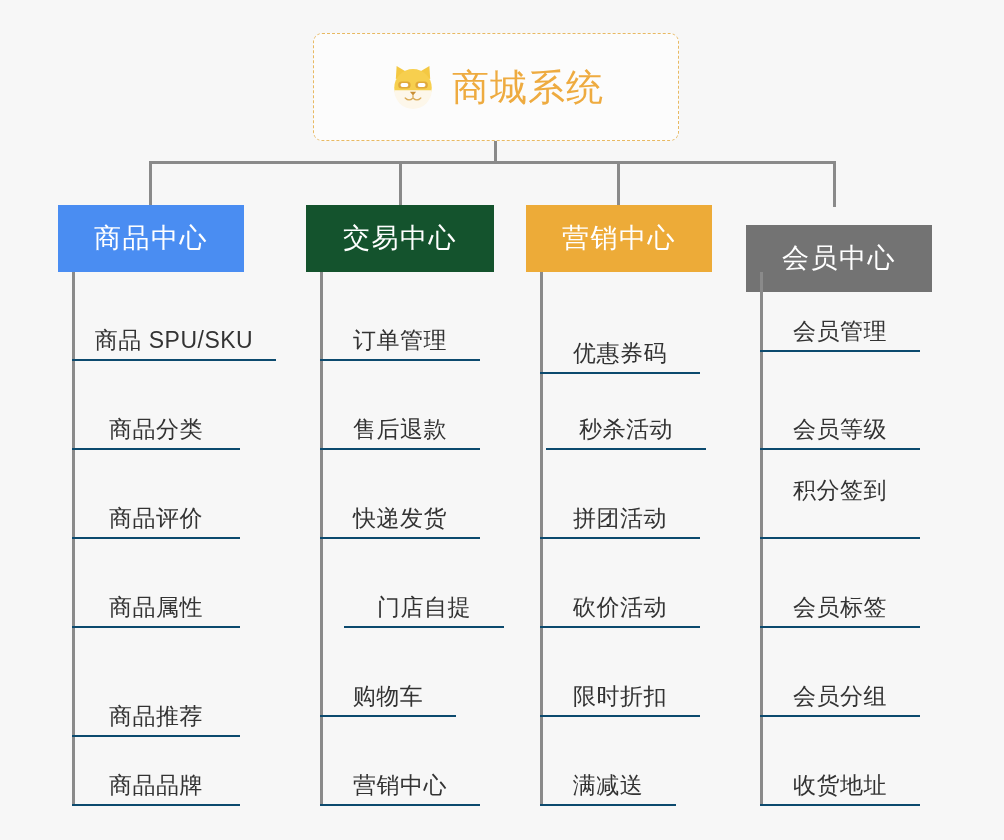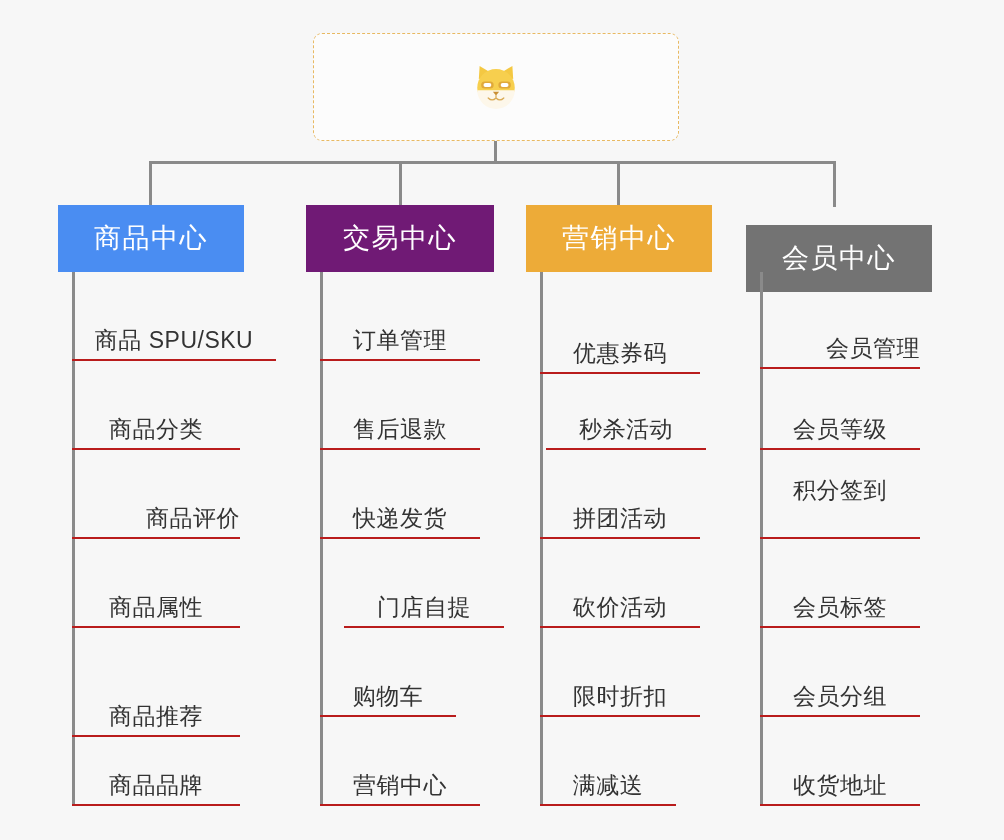--- a/index.html
+++ b/index.html
@@ -87,21 +87,21 @@
     left: 14px;
     top: 67px;
     width: 3px;
     background: #8a8a8a;
   }
 
   .leaf {
     position: absolute;
     left: 14px;
     box-sizing: border-box;
-    border-bottom: 2px solid #b91c1c;
+    border-bottom: 2px solid #0c4a6e;
     height: 89px;
     display: flex;
     align-items: flex-end;
     justify-content: center;
     padding-bottom: 6px;
   }
   .leaf-label {
     font-size: 23px;
     color: #333333;
     line-height: 1.1;
@@ -127,20 +127,21 @@
       <rect x="13" y="25" width="16" height="9" rx="4.5" fill="#e0a93a"></rect>
       <rect x="35" y="25" width="16" height="9" rx="4.5" fill="#e0a93a"></rect>
 
       <rect x="16" y="27" width="10" height="5" rx="2.5" fill="#ffffff"></rect>
       <rect x="38" y="27" width="10" height="5" rx="2.5" fill="#ffffff"></rect>
 
       <path d="M28 38 L36 38 L32 43 Z" fill="#c98f34"></path>
 
       <path d="M32 43 L32 46 M32 46 q-5 5 -10 0 M32 46 q5 5 10 0" stroke="#d9aa55" stroke-width="1.6" fill="none" stroke-linecap="round"></path>
     </svg>
+    <div id="root-title" style="color: rgb(238, 171, 64);">商城系统</div>
   </div>
 
   <div class="conn conn-v" style="left: 494px; top: 141px; height: 22px; background: rgb(138, 138, 138);"></div>
 
   <div class="conn conn-h" style="left: 149px; top: 161px; width: 686px; background: rgb(138, 138, 138);"></div>
 
   <div class="conn conn-v" style="left: 149px; top: 161px; height: 46px; background: rgb(138, 138, 138);"></div>
   <div class="conn conn-v" style="left: 399px; top: 161px; height: 46px; background: rgb(138, 138, 138);"></div>
   <div class="conn conn-v" style="left: 617px; top: 161px; height: 46px; background: rgb(138, 138, 138);"></div>
   <div class="conn conn-v" style="left: 833px; top: 161px; height: 46px; background: rgb(138, 138, 138);"></div>
@@ -149,36 +150,36 @@
     <div class="cat-box" style="width: 186px; background: rgb(74, 141, 242);">
       <span class="cat-label">商品中心</span>
     </div>
     <div class="spine" style="height: 534px; background: rgb(138, 138, 138);"></div>
     <div class="leaf" style="top:67px;  width:204px;">
         <span class="leaf-label">商品 SPU/SKU</span>
       </div>
     <div class="leaf" style="top:156px; width:168px;">
         <span class="leaf-label">商品分类</span>
       </div>
-    <div class="leaf" style="top:245px; width:168px;justify-content:flex-end;">
+    <div class="leaf" style="top:245px; width:168px;">
         <span class="leaf-label">商品评价</span>
       </div>
     <div class="leaf" style="top:334px; width:168px;">
         <span class="leaf-label">商品属性</span>
       </div>
     <div class="leaf" style="top:443px; width:168px;">
         <span class="leaf-label">商品推荐</span>
       </div>
     <div class="leaf" style="top:512px; width:168px;">
         <span class="leaf-label">商品品牌</span>
       </div>
   </div>
 
   <div class="column" style="left:306px; width:188px;">
-    <div class="cat-box" style="width: 188px; background: #701a75;">
+    <div class="cat-box" style="width: 188px; background: #14532d;">
       <span class="cat-label">交易中心</span>
     </div>
     <div class="spine" style="height: 534px; background: rgb(138, 138, 138);"></div>
     <div class="leaf" style="top:67px;  width:160px;">
         <span class="leaf-label">订单管理</span>
       </div>
     <div class="leaf" style="top:156px; width:160px;">
         <span class="leaf-label">售后退款</span>
       </div>
     <div class="leaf" style="top:245px; width:160px;">
@@ -218,21 +219,21 @@
     <div class="leaf" style="top:512px; width:136px;">
         <span class="leaf-label">满减送</span>
       </div>
   </div>
 
   <div class="column" style="left:746px; width:186px;">
     <div class="cat-box" style="width: 186px; background: #737373; margin-top: 20px;">
       <span class="cat-label">会员中心</span>
     </div>
     <div class="spine" style="height: 534px; background: rgb(138, 138, 138);"></div>
-    <div class="leaf" style="top:75px;  width:160px;justify-content:flex-end;">
+    <div class="leaf" style="top:58px;  width:160px;">
         <span class="leaf-label">会员管理</span>
       </div>
     <div class="leaf" style="top:156px; width:160px;">
         <span class="leaf-label">会员等级</span>
       </div>
     <div class="leaf" style="top:245px; width:160px;align-items:center;">
         <span class="leaf-label">积分签到</span>
       </div>
     <div class="leaf" style="top:334px; width:160px;">
         <span class="leaf-label">会员标签</span>

